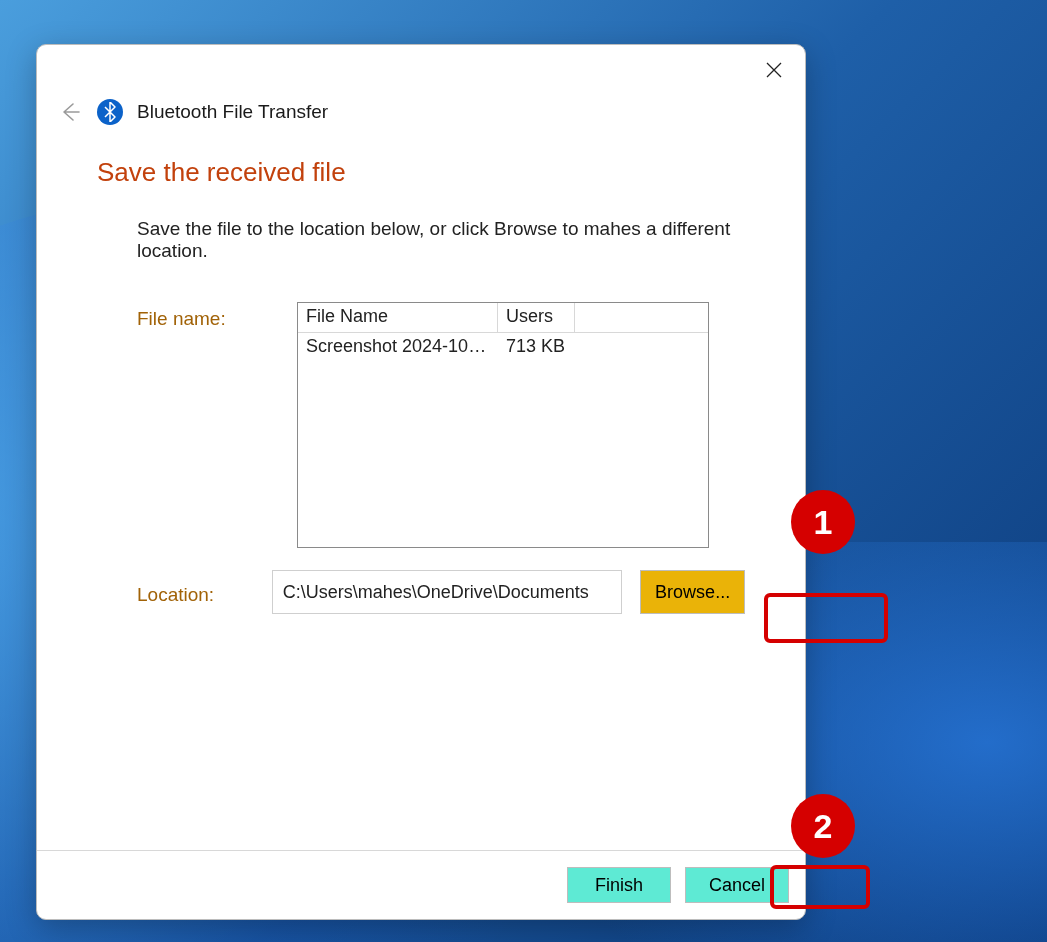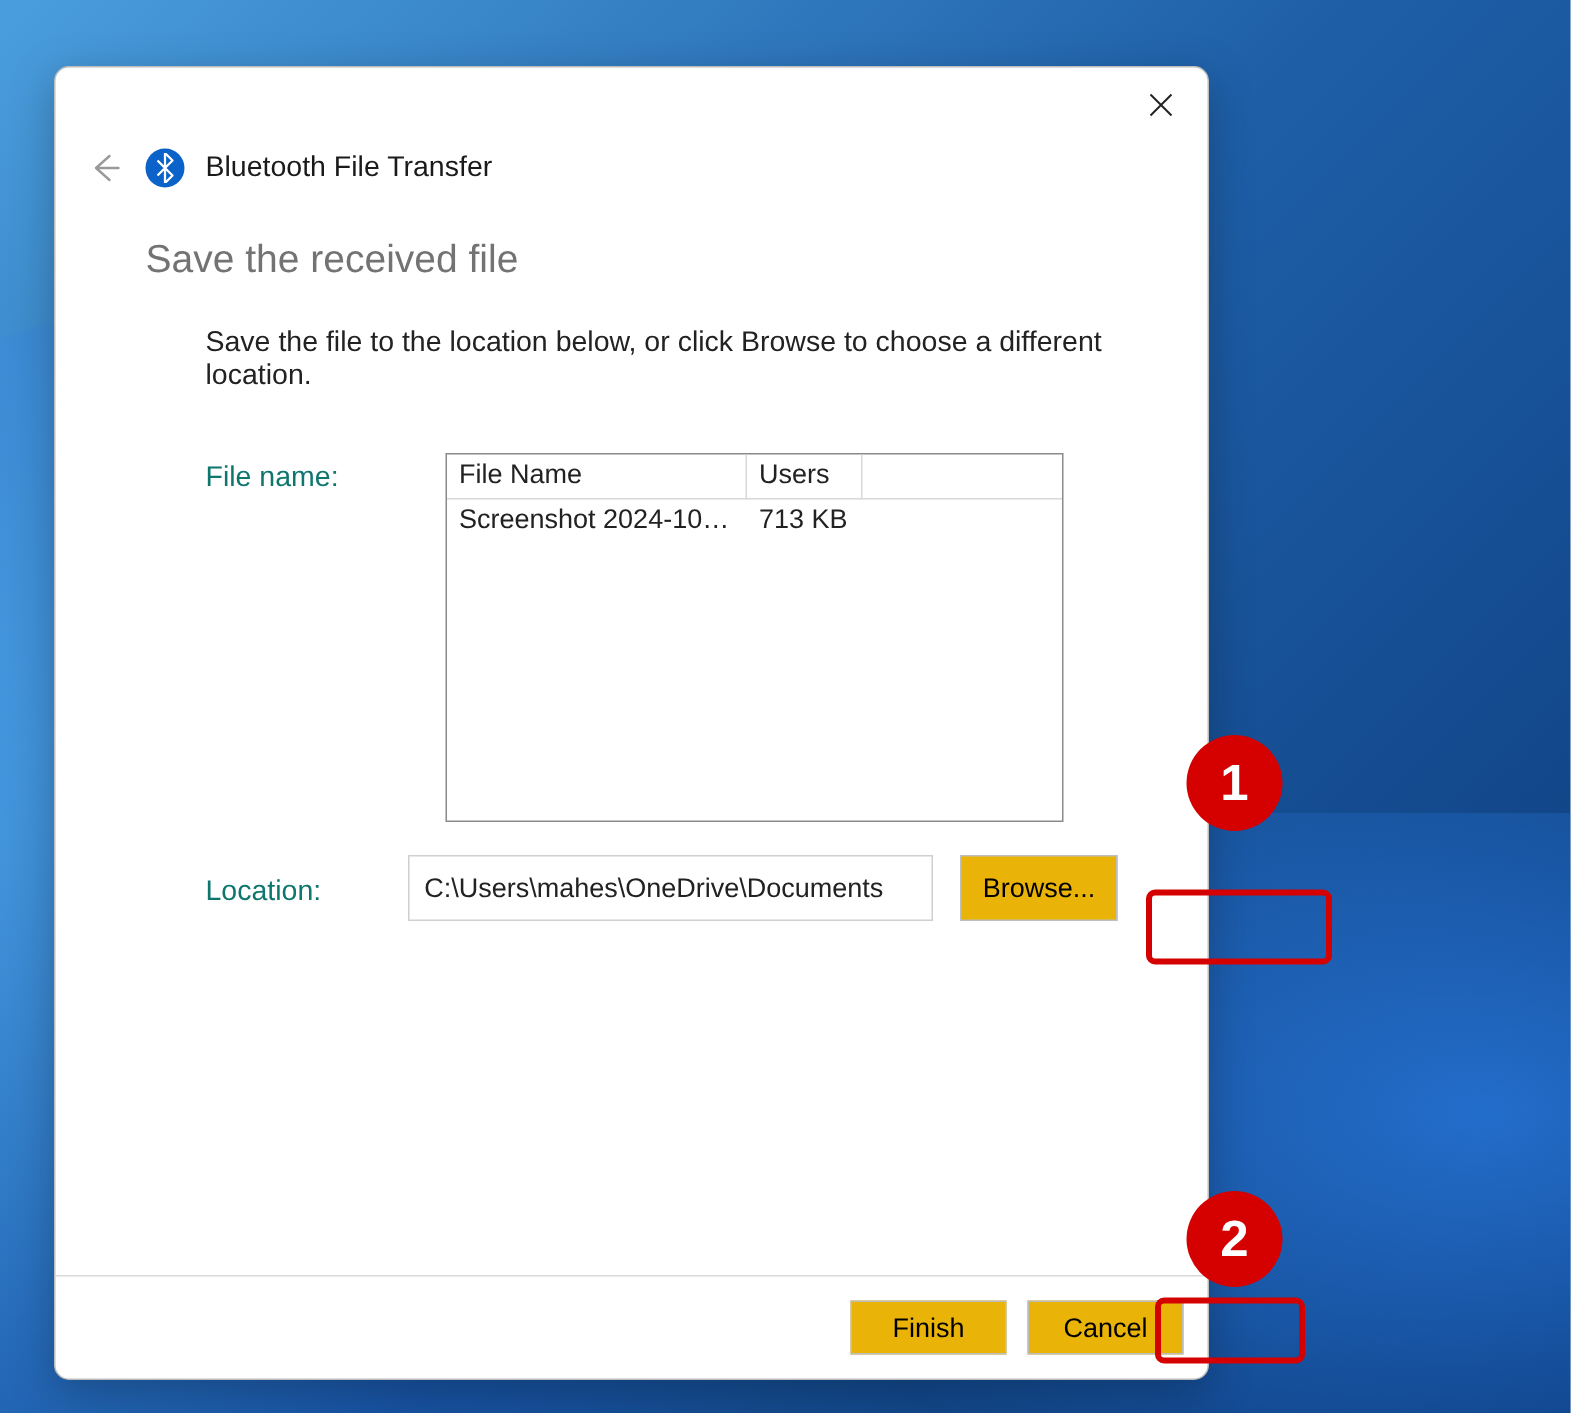--- a/index.html
+++ b/index.html
@@ -74,38 +74,38 @@
       color: #1a1a1a;
     }
 
     .content {
       padding: 22px 60px 0 60px;
       flex: 1;
     }
     .heading {
       font-size: 26px;
       font-weight: 400;
-      color: #737373;
+      color: #c2410c;
       margin-bottom: 30px;
     }
     .instruction {
       font-size: 19px;
       color: #222;
       margin: 0 0 40px 40px;
     }
 
     .form-row {
       display: flex;
       align-items: flex-start;
       margin: 0 0 22px 40px;
     }
     .form-label {
       width: 160px;
       font-size: 19px;
-      color: #0f766e;
+      color: #a16207;
       padding-top: 6px;
     }
 
     .file-table {
       width: 412px;
       height: 246px;
       border: 1px solid #8a8a8a;
       font-size: 18px;
       color: #222;
     }
@@ -159,21 +159,21 @@
     .footer {
       border-top: 1px solid #d8d8d8;
       padding: 16px 16px;
       display: flex;
       justify-content: flex-end;
       gap: 14px;
     }
     .footer button {
       width: 104px;
       height: 36px;
-      background: #eab308;
+      background: #5eead4;
       border: 1px solid #bdbdbd;
       font-size: 18px;
       font-family: inherit;
       cursor: pointer;
     }
 
     
     .annot-circle {
       position: absolute;
       width: 64px; height: 64px;
@@ -215,21 +215,21 @@
     <div class="bt-icon">
       <svg viewBox="0 0 12 20">
           <path d="M6 0 V20 L11 15 L1 5 M6 0 L11 5 L1 15" stroke="#fff" stroke-width="1.5" fill="none" stroke-linejoin="round"></path>
         </svg>
     </div>
     <div class="dialog-title">Bluetooth File Transfer</div>
   </div>
 
   <div class="content">
     <div class="heading">Save the received file</div>
-    <div class="instruction">Save the file to the location below, or click Browse to choose a different location.</div>
+    <div class="instruction">Save the file to the location below, or click Browse to mahes a different location.</div>
 
     <div class="form-row">
       <div class="form-label">File name:</div>
       <div class="file-table">
         <div class="file-table-header">
           <div class="col-name">File Name</div>
           <div class="col-size">Users</div>
           <div class="col-extra"></div>
         </div>
         <div class="file-table-row">

